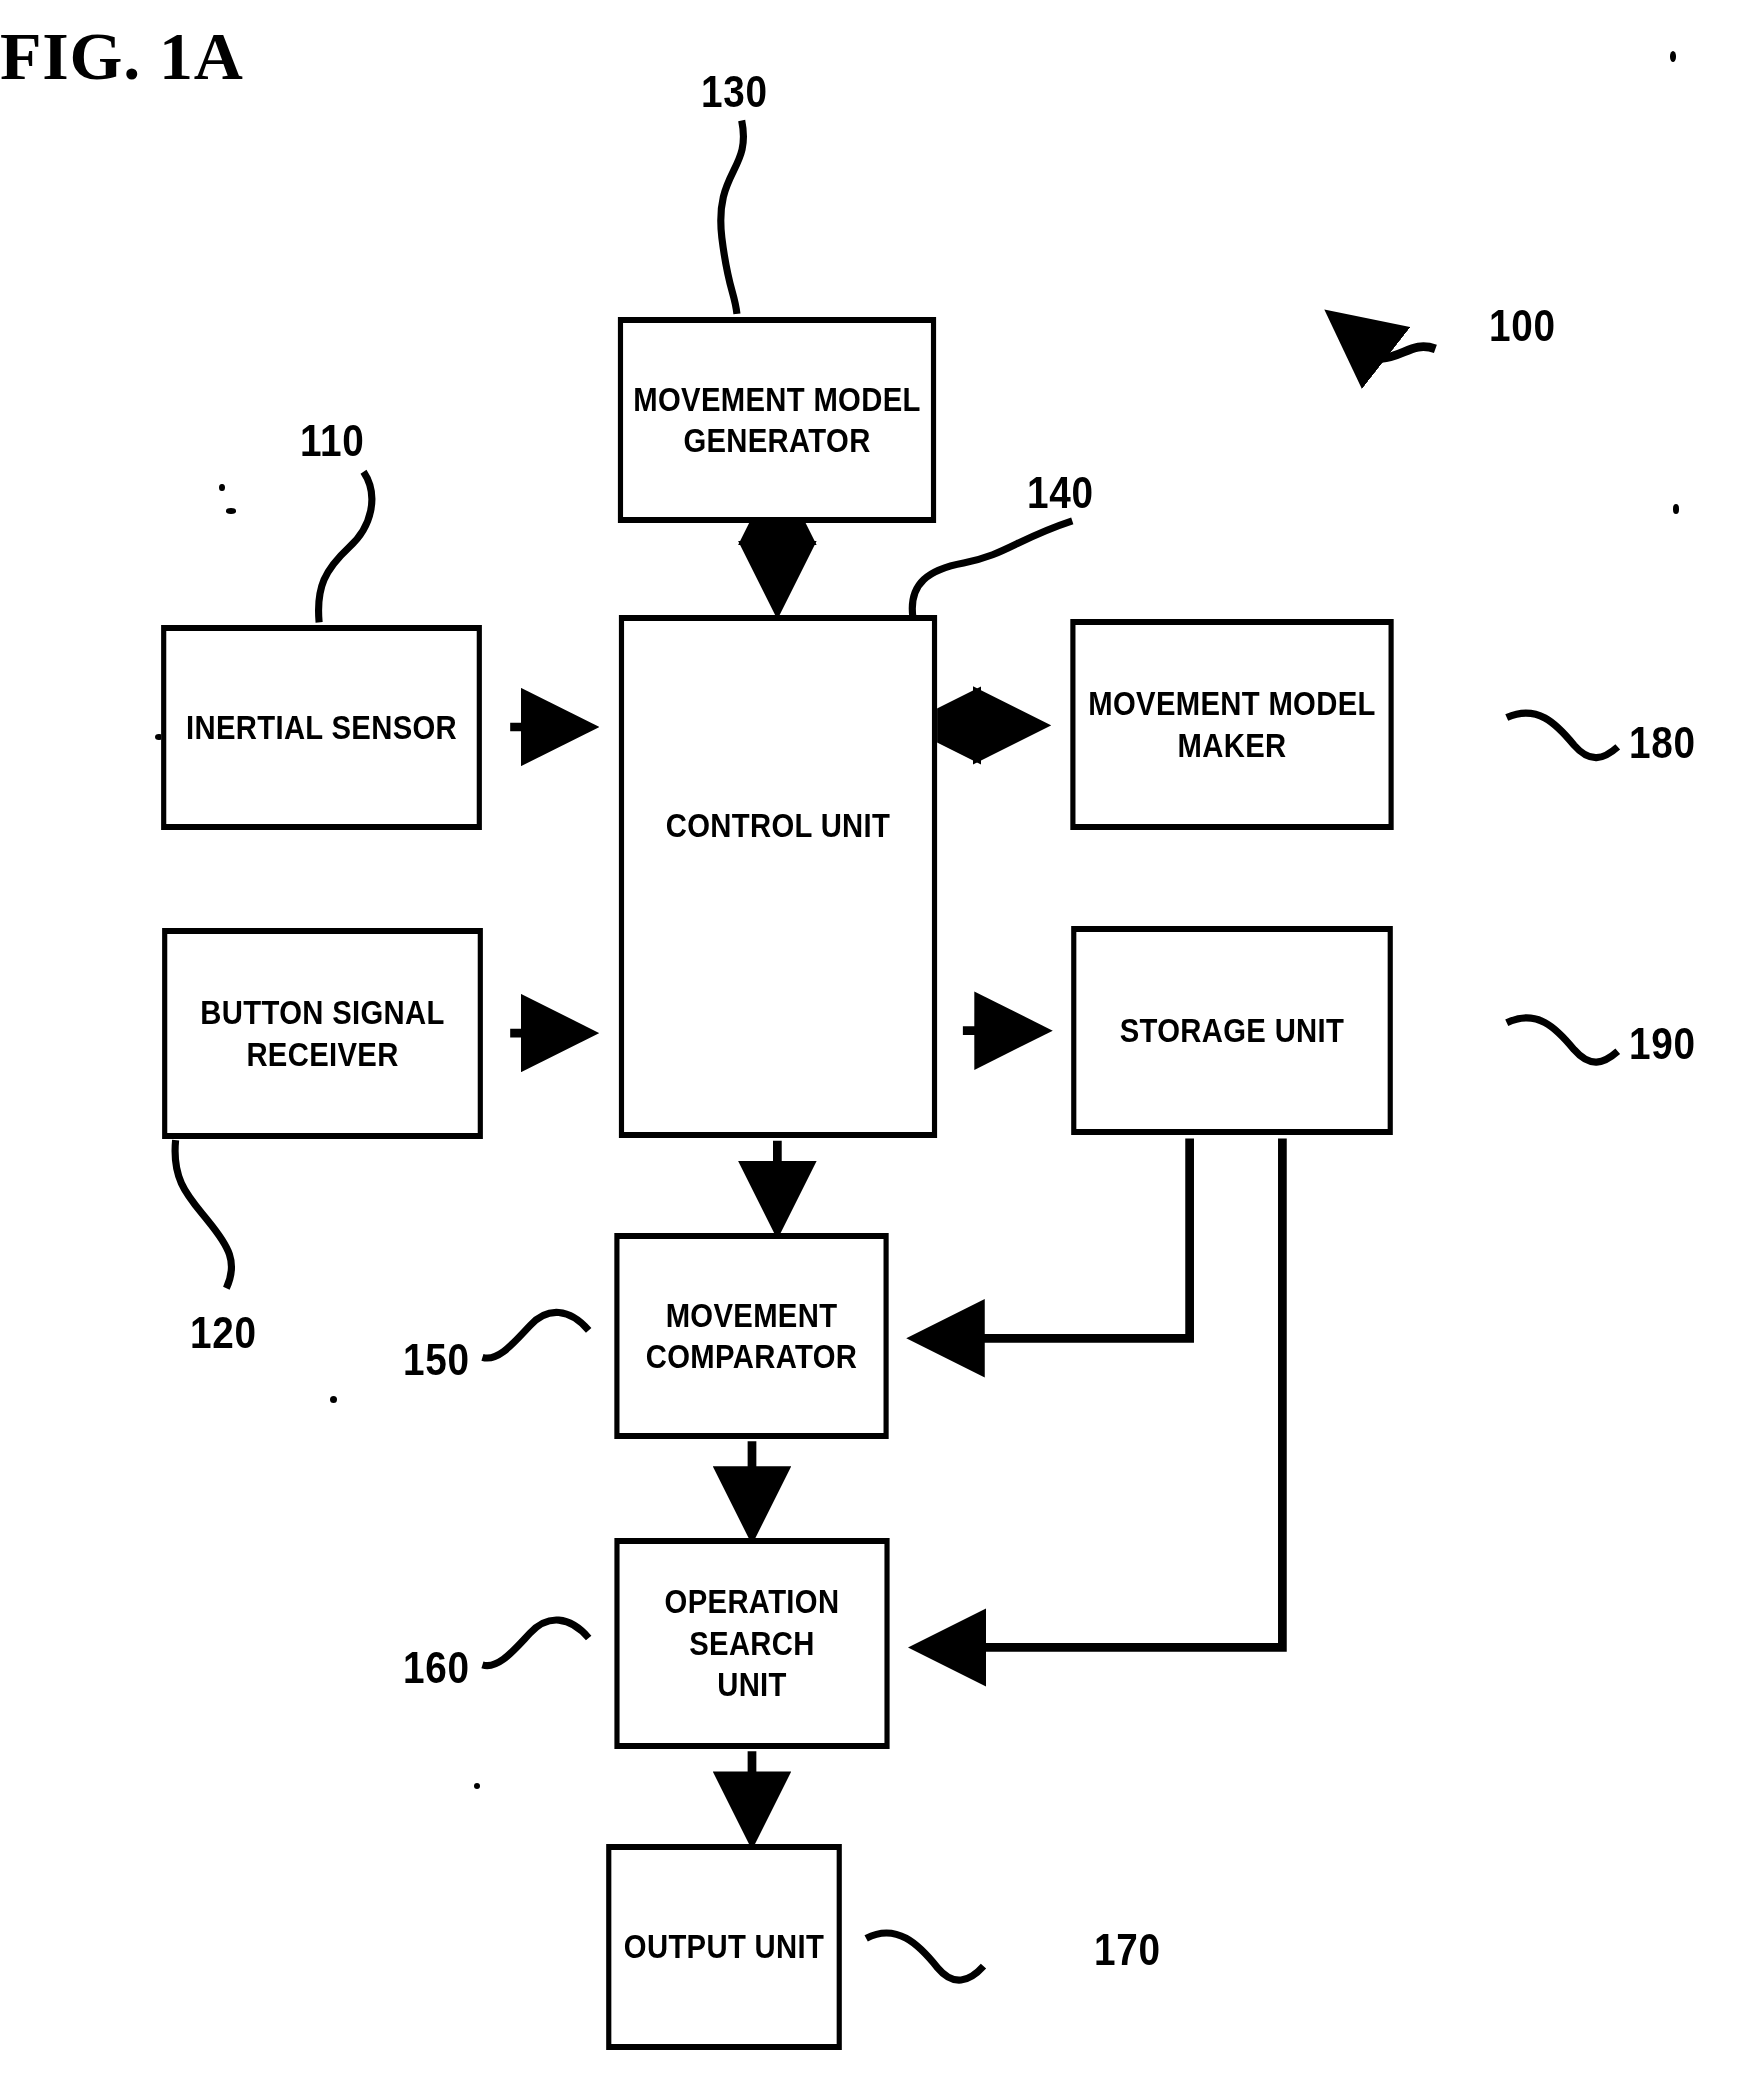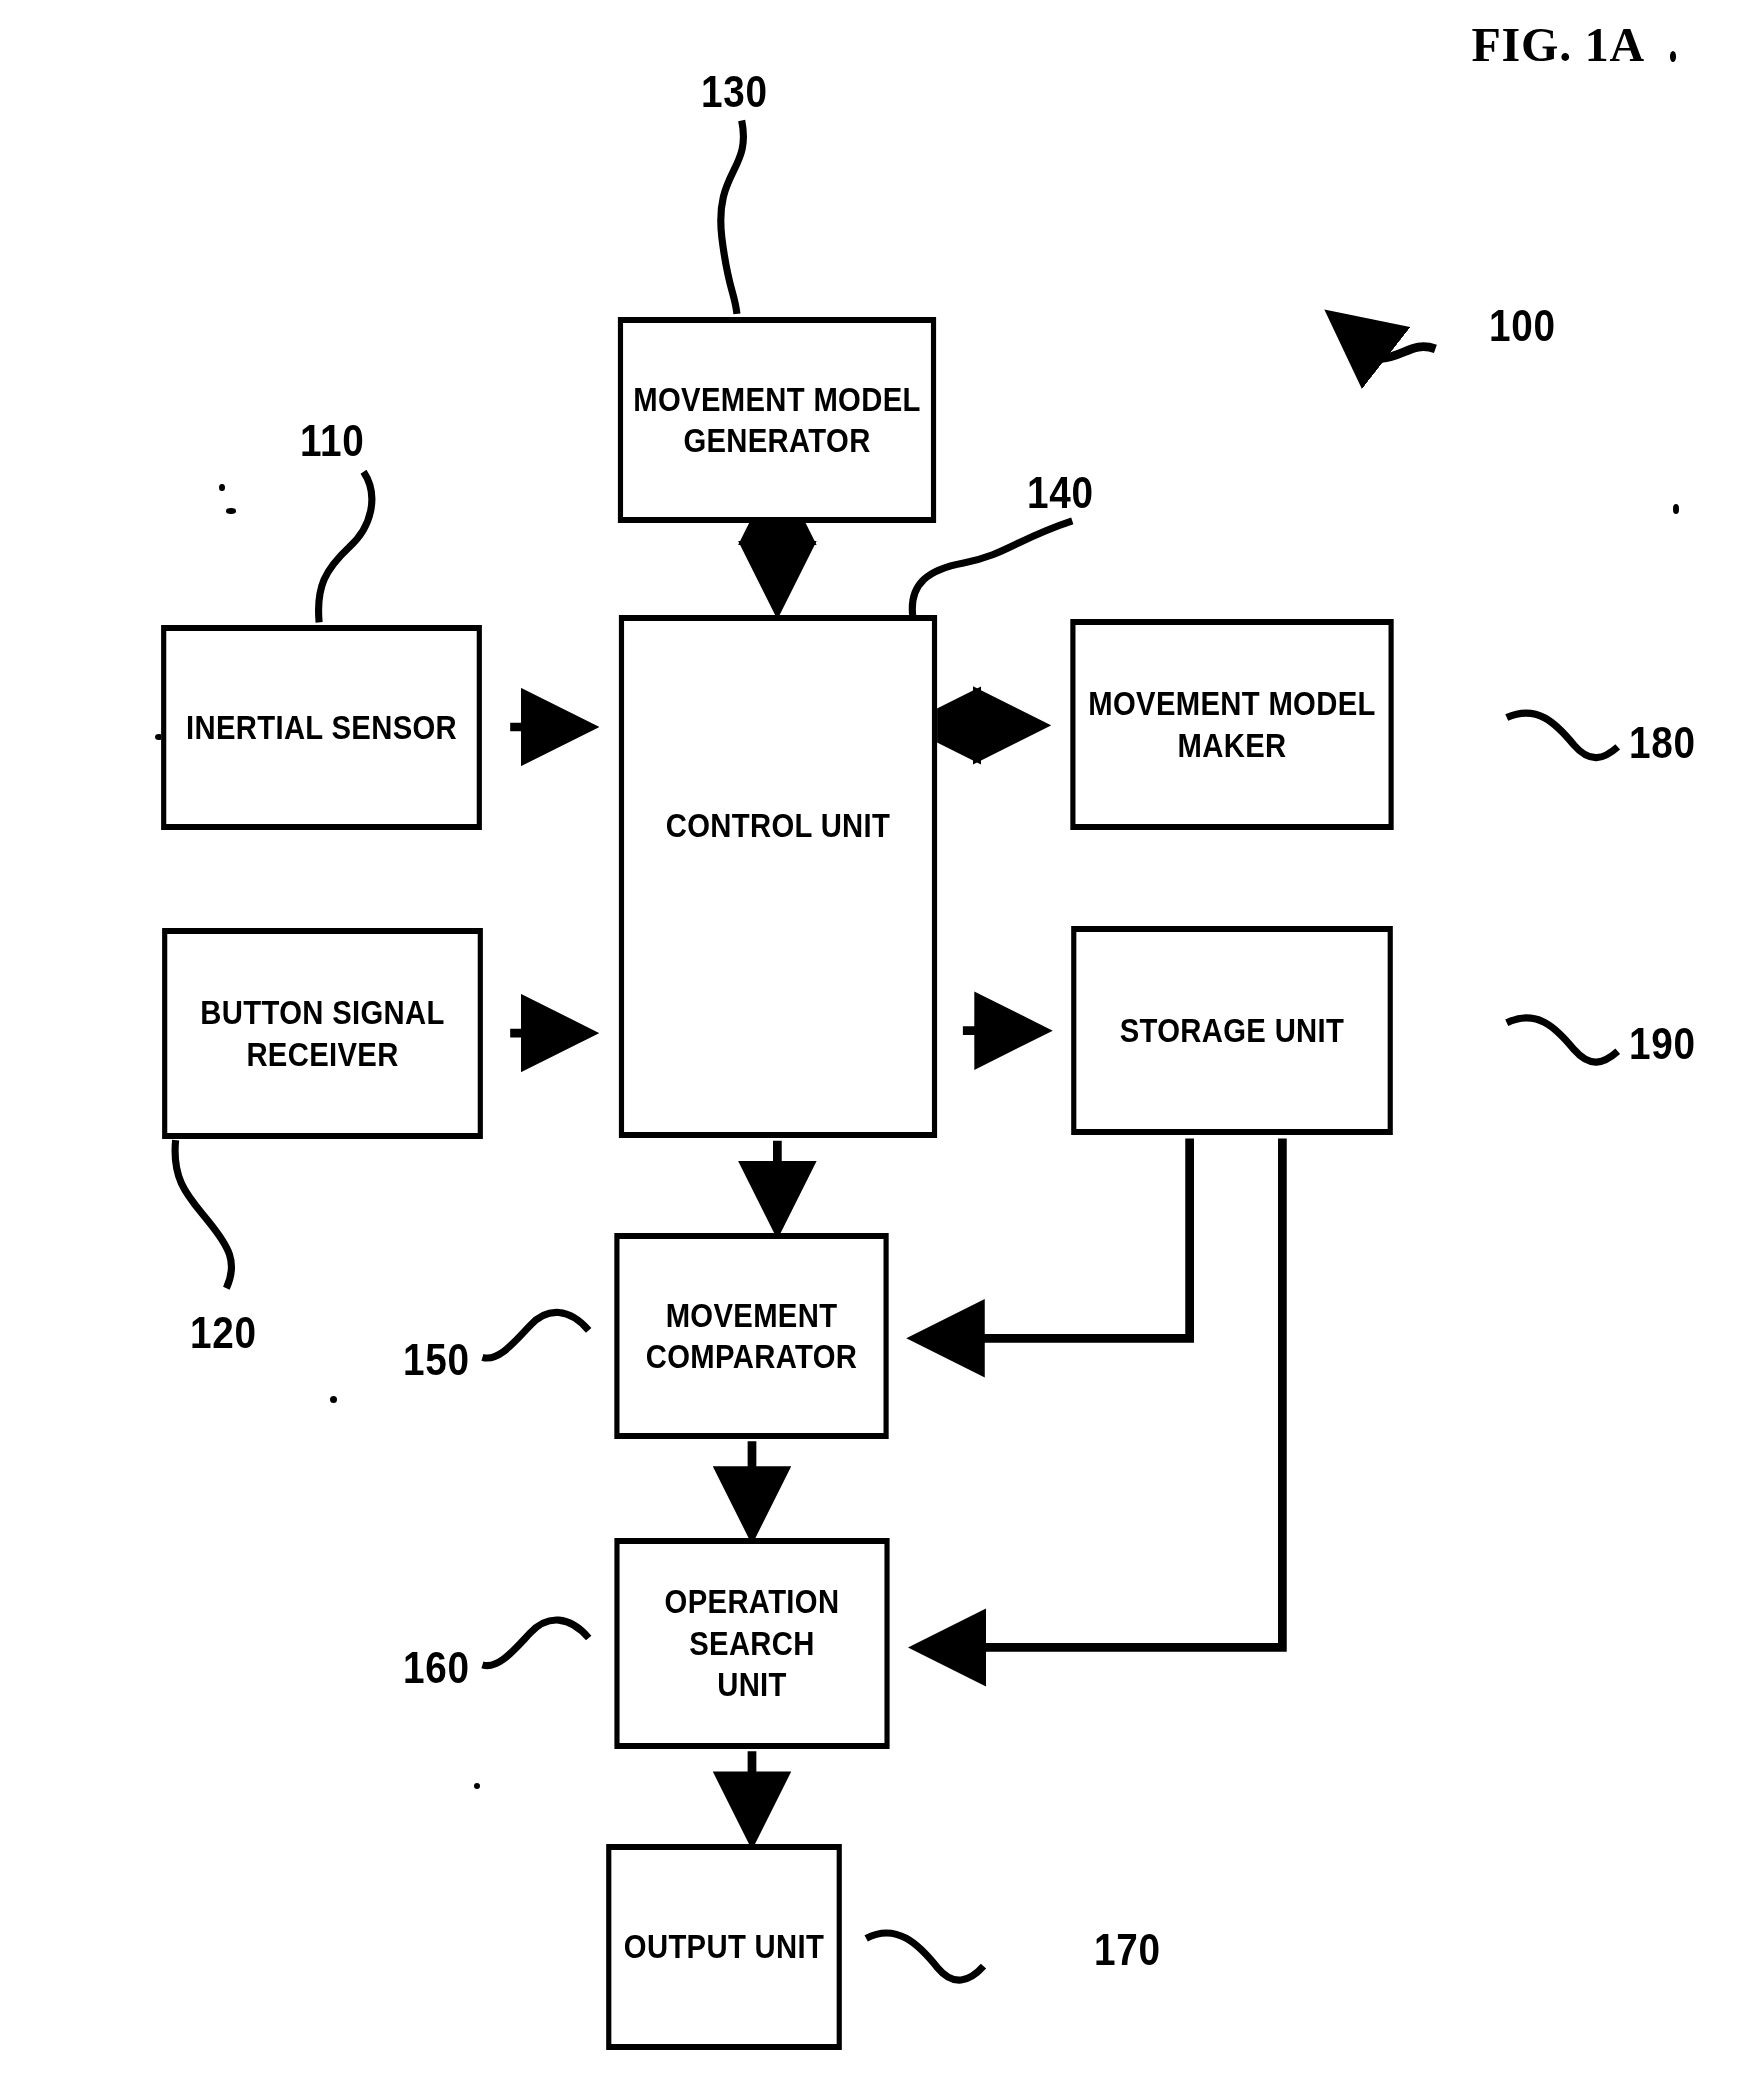--- a/index.html
+++ b/index.html
@@ -16,24 +16,24 @@
     width: 1745px;
     height: 2097px;
     background: #ffffff;
     overflow: hidden;
   }
   #fig-title {
     position: absolute;
     left: 0;
     top: 17.4px;
     width: 1645px;
-    text-align: right;
+    text-align: left;
     font-family: "Liberation Serif", serif;
     font-weight: bold;
-    font-size: 48px;
+    font-size: 68px;
     letter-spacing: 0.8px;
     color: #000;
   }
   .svg-layer {
     position: absolute;
     left: 0;
     top: 0;
     width: 1745px;
     height: 2097px;
   }

